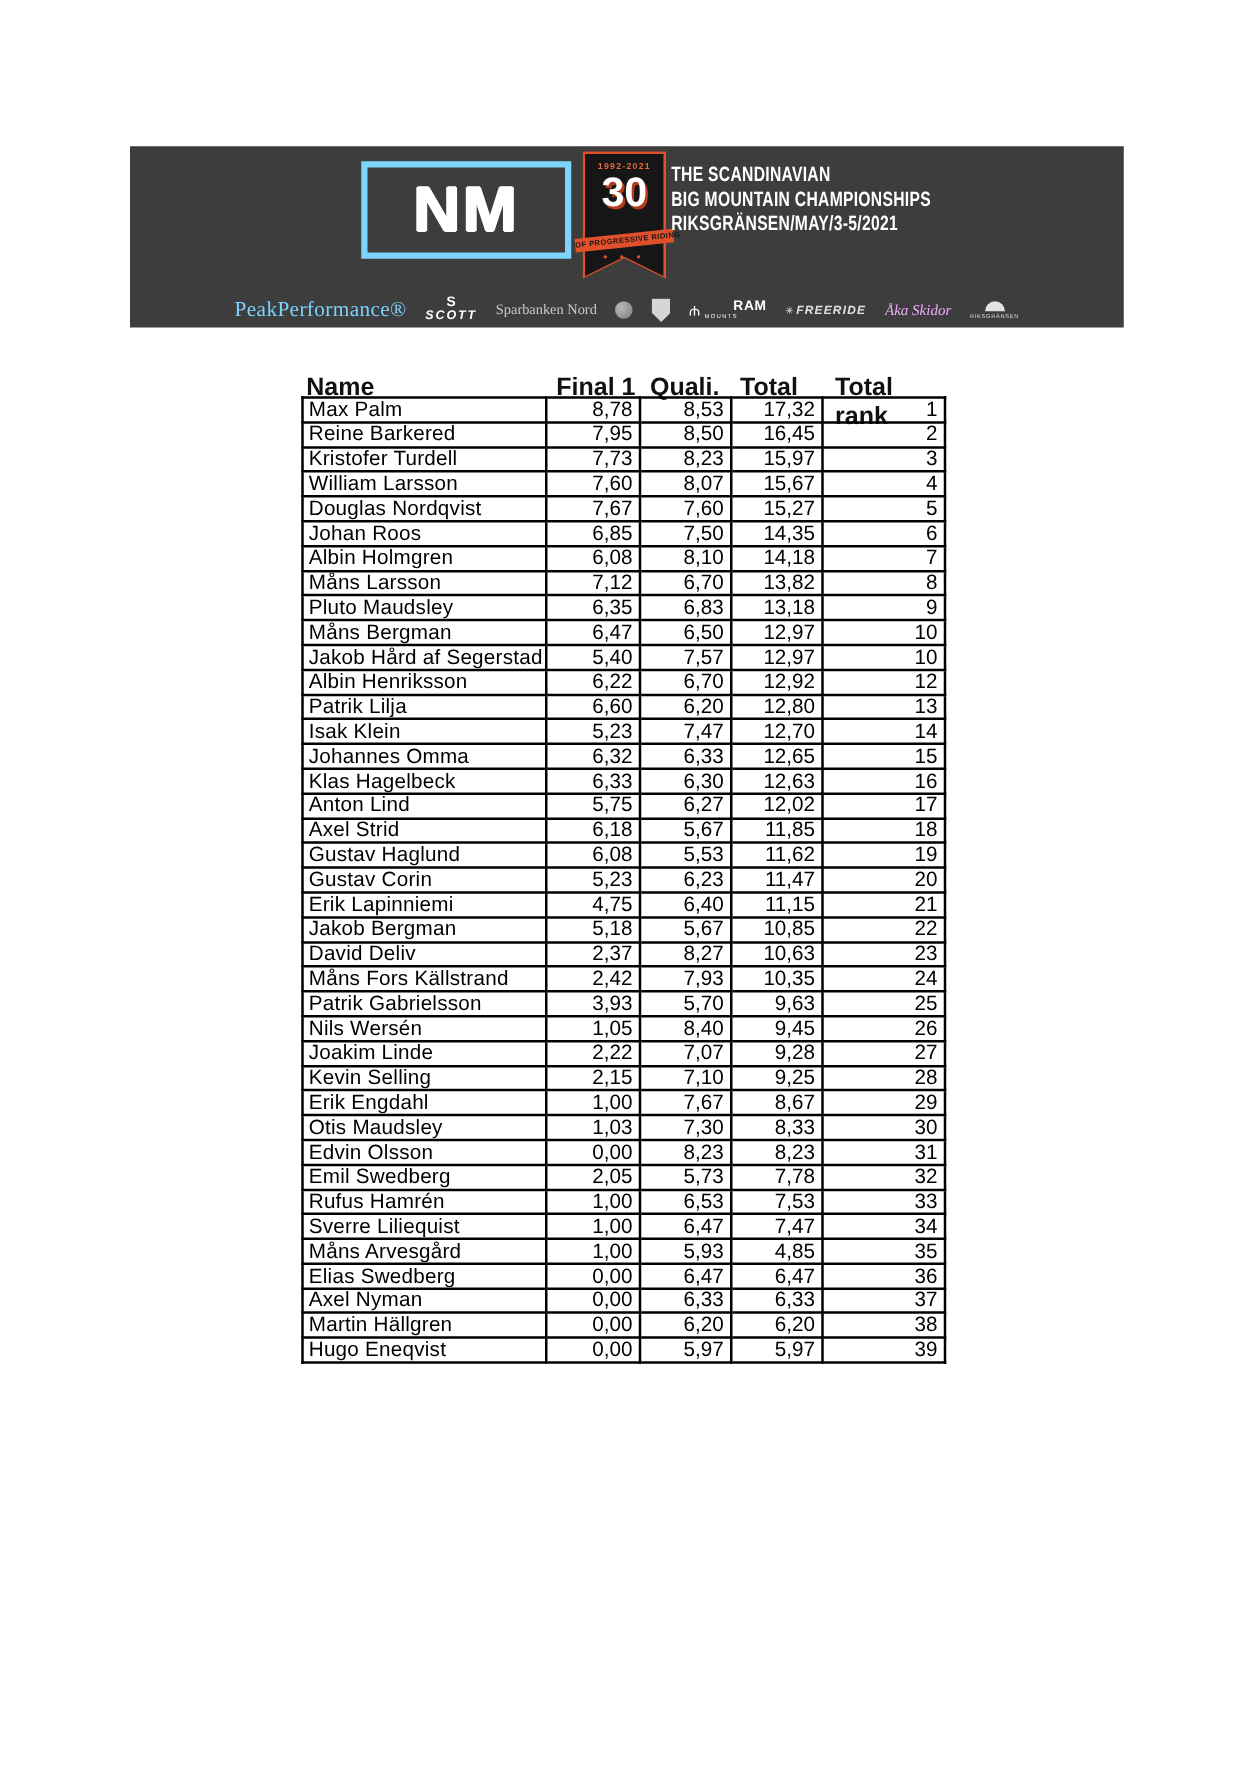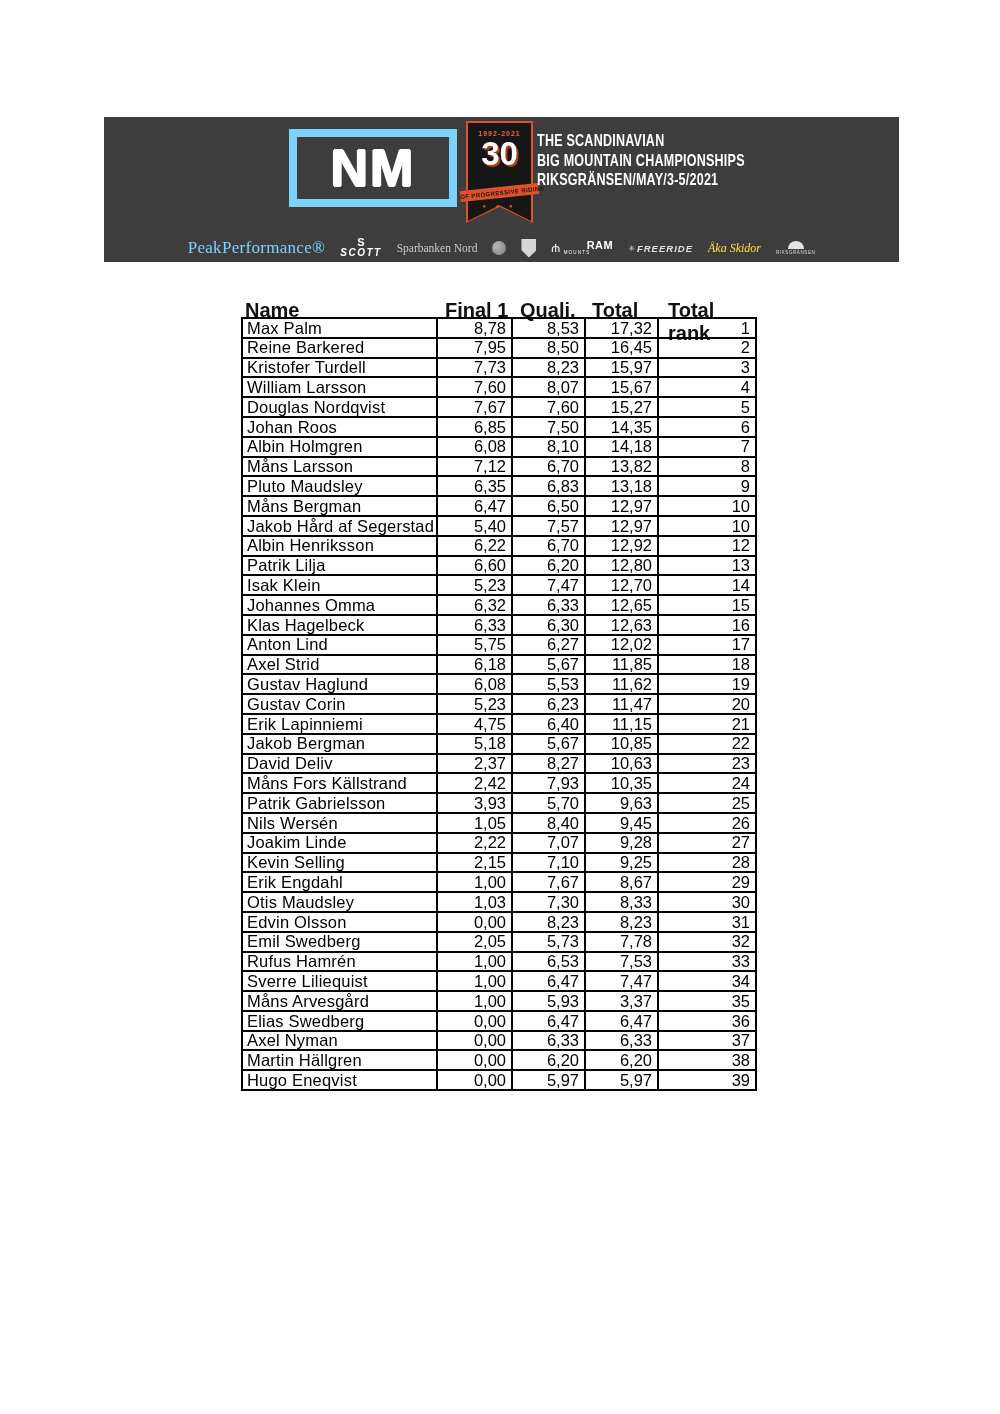--- a/index.html
+++ b/index.html
@@ -9,21 +9,21 @@
     font-family:"Liberation Sans", sans-serif; overflow:hidden;
   }
 
   
   .banner {
     position:absolute; left:104px; top:117px; width:795px; height:145px;
     background:#3d3d3d;
   }
   .nm-logo {
     position:absolute; left:185px; top:12px; width:168px; height:78px;
-    border:8px solid #7dd3fc; display:flex; align-items:center; justify-content:center;
+    border:5px solid #7dd3fc; display:flex; align-items:center; justify-content:center;
   }
   .nm-logo span {
     color:#fff; font-weight:bold; font-size:52px; letter-spacing:2px; line-height:1;
     text-shadow:1px 0 #fff, -1px 0 #fff, 0 1px #fff, 0 -1px #fff;
     transform:scaleY(0.98);
   }
   .badge-wrap { position:absolute; left:362px; top:4px; width:67px; height:102px; }
   .badge-outer {
     position:absolute; inset:0; background:#e0512b;
     clip-path:polygon(0 0,100% 0,100% 100%,50% 84%,0 100%);
@@ -60,21 +60,21 @@
   .sp-sparbanken .sp-label { font-family:"Liberation Serif", serif; font-size:11.5px; color:#c9c9c9; }
   .sp-globe { width:14px; height:14px; border-radius:50%; background:radial-gradient(circle at 35% 35%, #b8b8b8, #7d7d7d); }
   .sp-shield { width:15px; height:19px; background:#d6d6d6; clip-path:polygon(0 0,100% 0,100% 62%,50% 100%,0 62%); }
   .sp-ram { display:grid; grid-template-columns:auto auto; column-gap:3px; align-items:center; color:#fff; }
   .sp-ram .sp-icon { grid-row:1/3; font-size:11px; transform:rotate(180deg); line-height:10px; }
   .sp-ram .sp-label { grid-row:1; font-weight:bold; font-size:11px; letter-spacing:0.5px; line-height:9px;margin-left:23px; }
   .sp-ram .sp-sub { grid-row:2; font-size:4.5px; letter-spacing:1.2px; }
   .sp-freeride { gap:2px; color:#e0e0e0; }
   .sp-freeride .sp-icon { font-size:8px; }
   .sp-freeride .sp-label { font-weight:bold; font-style:italic; font-size:9.5px; letter-spacing:1px; }
-  .sp-aka .sp-label { font-family:"Liberation Serif", serif; font-style:italic; font-size:12px; color:#fde047; }
+  .sp-aka .sp-label { font-family:"Liberation Serif", serif; font-style:italic; font-size:12px; color:#f0abfc; }
   .sp-riks { flex-direction:column; gap:1px; color:#ddd; }
   .sp-riks .sp-icon { width:16px; height:8px; background:#e3e3e3; border-radius:8px 8px 0 0; }
   .sp-riks .sp-label { font-size:4.5px; letter-spacing:0.6px; }
 
   
   .doc-title {
     position:absolute; left:243px; top:276px; font-size:17.5px; font-weight:bold; color:#111;
   }
   .thead {
     position:absolute; left:241px; top:299px; width:514px; display:flex;
@@ -412,21 +412,21 @@
           <td class="td-name">Sverre Liliequist</td>
           <td class="td-num">1,00</td>
           <td class="td-num">6,47</td>
           <td class="td-num">7,47</td>
           <td class="td-num">34</td>
         </tr>
         <tr>
           <td class="td-name">Måns Arvesgård</td>
           <td class="td-num">1,00</td>
           <td class="td-num">5,93</td>
-          <td class="td-num">3,37</td>
+          <td class="td-num">4,85</td>
           <td class="td-num">35</td>
         </tr>
         <tr>
           <td class="td-name">Elias Swedberg</td>
           <td class="td-num">0,00</td>
           <td class="td-num">6,47</td>
           <td class="td-num">6,47</td>
           <td class="td-num">36</td>
         </tr>
         <tr>

